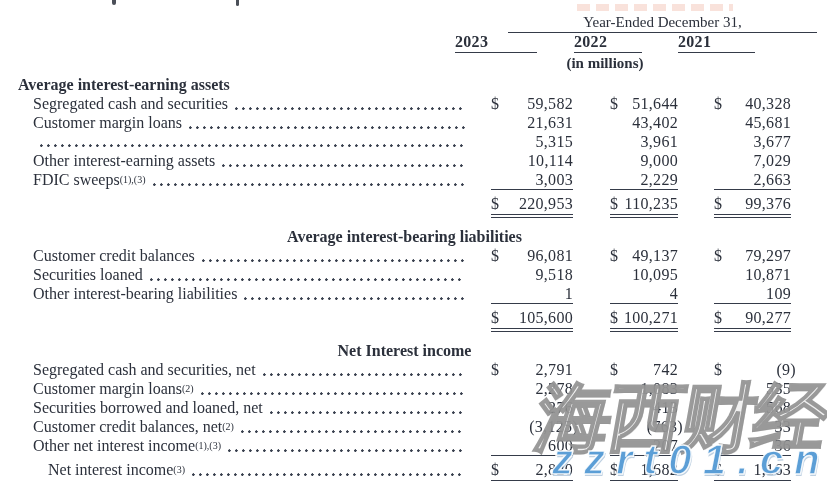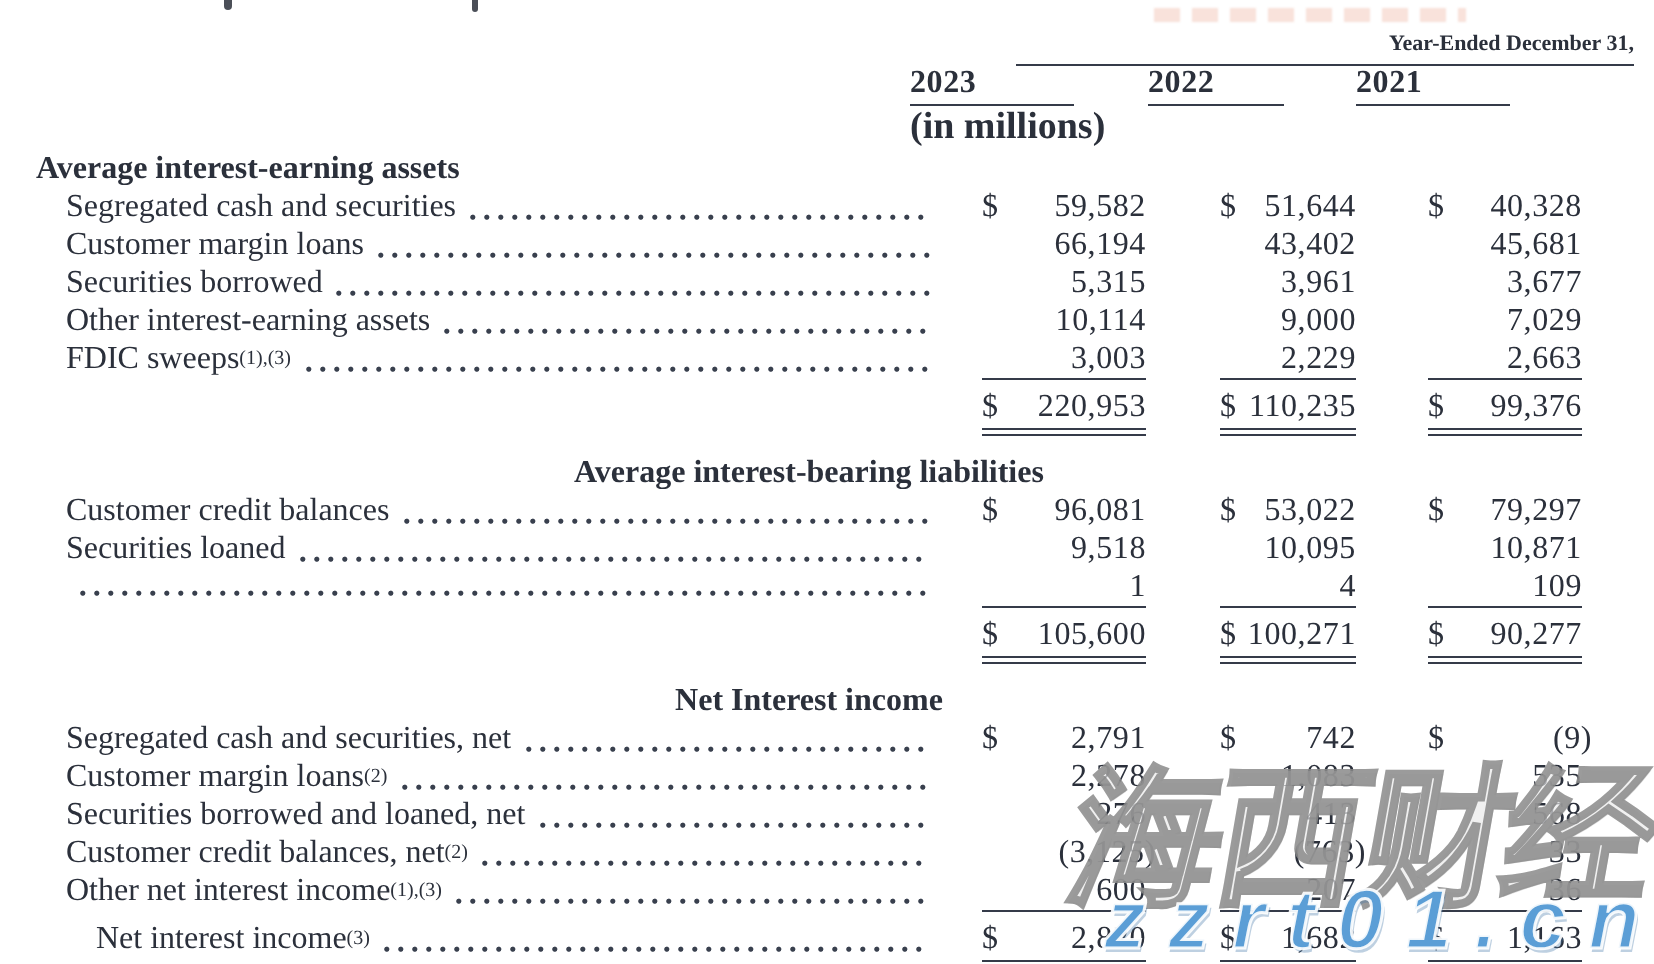--- a/index.html
+++ b/index.html
@@ -5,29 +5,29 @@
   html,body{margin:0;padding:0;background:#ffffff;}
   .page{
     position:relative; width:827px; height:482px; background:#fff;
     font-family:"Liberation Serif", serif; color:#2b303b; overflow:hidden;
   }
   
   .tbl{position:absolute; left:0; top:0; width:827px;}
   .hdr{padding:13px 36px 0 18px;}
   .hdr-row{display:flex; align-items:flex-end;}
   .hdr-title{
-    margin-left:auto; margin-right:-26px; width:309px; text-align:right;
-    font-weight:bold; font-size:11px; line-height:18px;
+    margin-left:auto; margin-right:-26px; width:309px; text-align:center;
+    font-weight:normal; font-size:15px; line-height:18px;
     border-bottom:1.5px solid #353b49; padding-bottom:1px;
   }
   .year-cell{
     display:block; text-align:center; font-weight:bold; font-size:16px;
     line-height:18px; border-bottom:1.5px solid #353b49; padding-bottom:1px; margin-top:0;
   }
-  .millions{width:300px; text-align:left; font-weight:bold; font-size:19px; line-height:17px; margin-top:2px;}
+  .millions{width:300px; text-align:center; font-weight:bold; font-size:15px; line-height:17px; margin-top:2px;}
 
   .row{display:flex; align-items:baseline; padding-left:18px; padding-right:36px;
        font-size:16px; line-height:19px;}
   .heading{font-weight:bold;}
   .sec-gap{margin-top:9px;justify-content:center;}
   .tbody{margin-top:3px;}
 
   .lbl{flex:1; display:flex; align-items:center; min-width:0;}
   .lbl .txt{white-space:nowrap;}
   .lbl sup{font-size:10px; line-height:0;}
@@ -127,34 +127,33 @@
             <span class="amt">40,328</span>
           </div>
         </div>
         <div class="row">
           <div class="lbl ind1">
             <span class="txt">Customer margin loans</span>
             <div class="leader"></div>
           </div>
           <div class="vc c1">
             <span class="cur"></span>
-            <span class="amt">66,194</span>
+            <span class="amt">21,631</span>
           </div>
           <div class="vc c2">
             <span class="cur"></span>
             <span class="amt">43,402</span>
           </div>
           <div class="vc c3">
             <span class="cur"></span>
             <span class="amt">45,681</span>
           </div>
         </div>
         <div class="row">
           <div class="lbl ind1">
-            <span class="txt">Securities borrowed</span>
             <div class="leader"></div>
           </div>
           <div class="vc c1">
             <span class="cur"></span>
             <span class="amt">5,315</span>
           </div>
           <div class="vc c2">
             <span class="cur"></span>
             <span class="amt">3,961</span>
           </div>
@@ -222,21 +221,21 @@
           <div class="lbl ind1">
             <span class="txt">Customer credit balances</span>
             <div class="leader"></div>
           </div>
           <div class="vc c1">
             <span class="cur">$</span>
             <span class="amt">96,081</span>
           </div>
           <div class="vc c2">
             <span class="cur">$</span>
-            <span class="amt">53,022</span>
+            <span class="amt">49,137</span>
           </div>
           <div class="vc c3">
             <span class="cur">$</span>
             <span class="amt">79,297</span>
           </div>
         </div>
         <div class="row">
           <div class="lbl ind1">
             <span class="txt">Securities loaned</span>
             <div class="leader"></div>
@@ -249,20 +248,21 @@
             <span class="cur"></span>
             <span class="amt">10,095</span>
           </div>
           <div class="vc c3">
             <span class="cur"></span>
             <span class="amt">10,871</span>
           </div>
         </div>
         <div class="row">
           <div class="lbl ind1">
+            <span class="txt">Other interest-bearing liabilities</span>
             <div class="leader"></div>
           </div>
           <div class="vc c1 ul">
             <span class="cur"></span>
             <span class="amt">1</span>
           </div>
           <div class="vc c2 ul">
             <span class="cur"></span>
             <span class="amt">4</span>
           </div>

